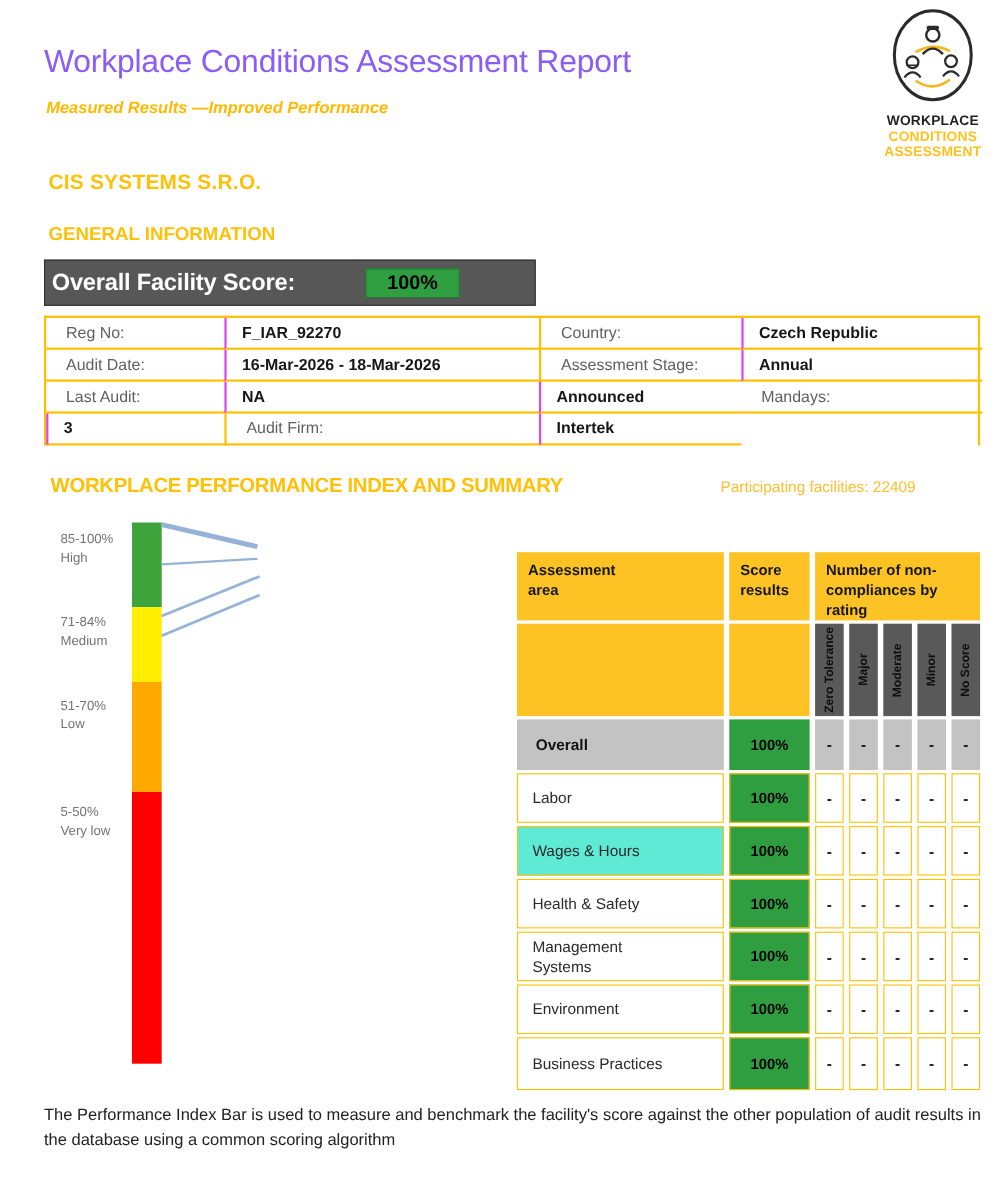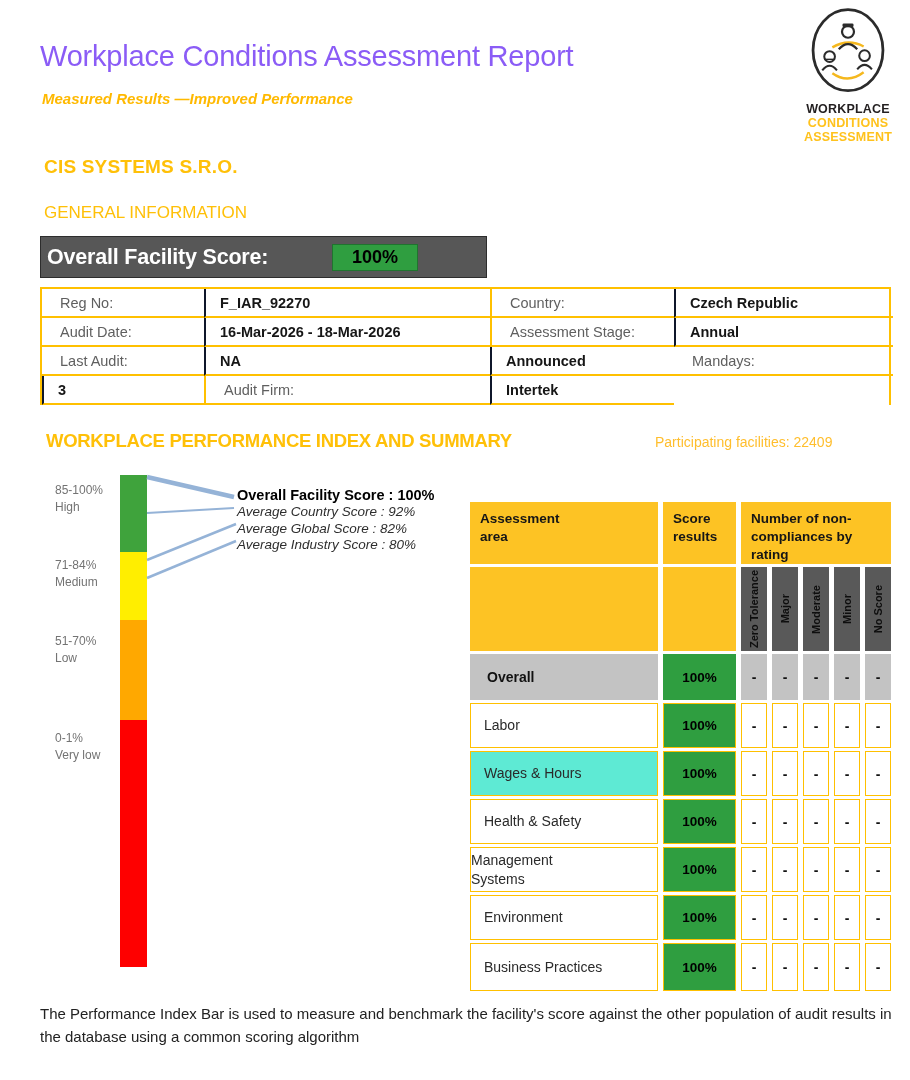--- a/index.html
+++ b/index.html
@@ -11,21 +11,21 @@
 
   
   .report-title { position:absolute; left:40px; top:40px; font-size:29px; font-weight:400; color:#8b5cf6; letter-spacing:-0.2px; }
   .report-subtitle { position:absolute; left:42px; top:90px; font-size:15px; font-weight:700; font-style:italic; color:#FFB900; }
   .logo { position:absolute; left:793px; top:6px; width:110px; text-align:center; }
   .logo-text { font-size:12.5px; font-weight:700; line-height:1.12; letter-spacing:0.2px; }
   .logo-text .l1{ color:#231F20; } .logo-text .l2{ color:#FFC21D; } .logo-text .l3{ color:#FFC21D; }
 
   
   .company-name { position:absolute; left:44px; top:156px; font-size:19px; font-weight:700; color:#FFC008; letter-spacing:0.2px; }
-  .general-title { position:absolute; left:44px; top:203px; font-size:17px; font-weight:400; color:#FFC008; }
+  .general-title { position:absolute; left:44px; top:203px; font-size:17px; font-weight:700; color:#FFC008; }
 
   
   .score-bar {
     position:absolute; left:40px; top:236px; width:447px; height:42px;
     background:#575757; border:1px solid #2d2d2d; display:flex; align-items:center;
   }
   .score-bar-label { color:#ffffff; font-size:21.5px; font-weight:700; padding-left:6px; letter-spacing:-0.2px; }
   .score-chip {
     position:absolute; left:291px; top:7px; width:86px; height:27px;
     background:#2F9E40; border:1.5px solid #20742f;
@@ -34,21 +34,21 @@
   }
 
   
   .info-grid {
     position:absolute; left:40px; top:287px; width:851px;
     display:grid; grid-template-columns:162px 286px 184px 219px;
     border-top:2px solid #FFC000; border-left:2px solid #FFC000; border-right:2px solid #FFC000;
   }
   .info-cell { border-bottom:2px solid #FFC000; height:29px; display:flex; align-items:center; font-size:14.5px; }
   .info-cell.lbl { color:#5f5f5f; padding-left:18px; }
-  .info-cell.val { font-weight:700; color:#161616; padding-left:14px; border-left:2px solid #0f172a; }
+  .info-cell.val { font-weight:700; color:#161616; padding-left:14px; border-left:2px solid #d946ef; }
   .info-cell.lbl.r { border-left:2px solid #FFC000; }
 
   
   .wpi-title { position:absolute; left:46px; top:430px; font-size:18.5px; font-weight:700; color:#FFC008; letter-spacing:-0.3px; }
   .participating { position:absolute; left:655px; top:434px; font-size:14px; color:#FFBE2D; }
 
   
   .wpi-body { position:absolute; left:40px; top:470px; width:851px; height:532px; }
 
   .band-label { position:absolute; left:15px; width:70px; font-size:12px; color:#737373; line-height:1.4; white-space:pre-line; }
@@ -146,42 +146,36 @@
   </div>
 
   <div class="wpi-title">WORKPLACE PERFORMANCE INDEX AND SUMMARY</div>
   <div class="participating">Participating facilities: 22409</div>
 
   <div class="wpi-body">
 
     <div class="band-label band-85"><span>85-100%</span><br><span>High</span></div>
     <div class="band-label band-71"><span>71-84%</span><br><span>Medium</span></div>
     <div class="band-label band-51"><span>51-70%</span><br><span>Low</span></div>
-    <div class="band-label band-0"><span>0-1%</span><br><span>Very low</span></div>
+    <div class="band-label band-0"><span>5-50%</span><br><span>Very low</span></div>
 
     <div class="index-bar">
       <div class="seg seg-high"></div>
       <div class="seg seg-medium"></div>
       <div class="seg seg-low"></div>
       <div class="seg seg-verylow"></div>
     </div>
 
     <svg class="callout-lines" width="125" height="120" viewBox="0 0 125 120">
       <line x1="27" y1="7" x2="114" y2="27" stroke="#95B3D7" stroke-width="4.5"></line>
       <line x1="27" y1="43" x2="114" y2="38" stroke="#95B3D7" stroke-width="2"></line>
       <line x1="27" y1="90" x2="116" y2="54" stroke="#95B3D7" stroke-width="2.5"></line>
       <line x1="27" y1="108" x2="116" y2="71" stroke="#95B3D7" stroke-width="2.5"></line>
     </svg>
 
-    <div class="callouts">
-      <div class="callout-main">Overall Facility Score : 100%</div>
-      <div class="callout-sub">Average Country Score : 92%</div>
-      <div class="callout-sub">Average Global Score : 82%</div>
-      <div class="callout-sub">Average Industry Score : 80%</div>
-    </div>
 
     <div class="summary-table">
 
       <div class="hdr">Assessment
 area</div>
       <div class="hdr">Score
 results</div>
       <div class="hdr span5">Number of non-
 compliances by
 rating</div>
@@ -229,21 +223,21 @@
       <div class="cell-dash" style="border:1.5px solid #FFC000;">-</div>
 
       <div class="cell-area row-body cell-area" style="background:#fff;border:1.5px solid #FFC000;padding-left:13px;">Health &amp; Safety</div>
       <div class="cell-score" style="border:1.5px solid #FFC000;">100%</div>
       <div class="cell-dash" style="border:1.5px solid #FFC000;">-</div>
       <div class="cell-dash" style="border:1.5px solid #FFC000;">-</div>
       <div class="cell-dash" style="border:1.5px solid #FFC000;">-</div>
       <div class="cell-dash" style="border:1.5px solid #FFC000;">-</div>
       <div class="cell-dash" style="border:1.5px solid #FFC000;">-</div>
 
-      <div class="cell-area row-body cell-area" style="background:#fff;border:1.5px solid #FFC000;">Management
+      <div class="cell-area row-body cell-area" style="background:#fff;border:1.5px solid #FFC000;padding-left:13px;">Management
 Systems</div>
       <div class="cell-score" style="border:1.5px solid #FFC000;">100%</div>
       <div class="cell-dash" style="border:1.5px solid #FFC000;">-</div>
       <div class="cell-dash" style="border:1.5px solid #FFC000;">-</div>
       <div class="cell-dash" style="border:1.5px solid #FFC000;">-</div>
       <div class="cell-dash" style="border:1.5px solid #FFC000;">-</div>
       <div class="cell-dash" style="border:1.5px solid #FFC000;">-</div>
 
       <div class="cell-area row-body cell-area" style="background:#fff;border:1.5px solid #FFC000;padding-left:13px;">Environment</div>
       <div class="cell-score" style="border:1.5px solid #FFC000;">100%</div>

